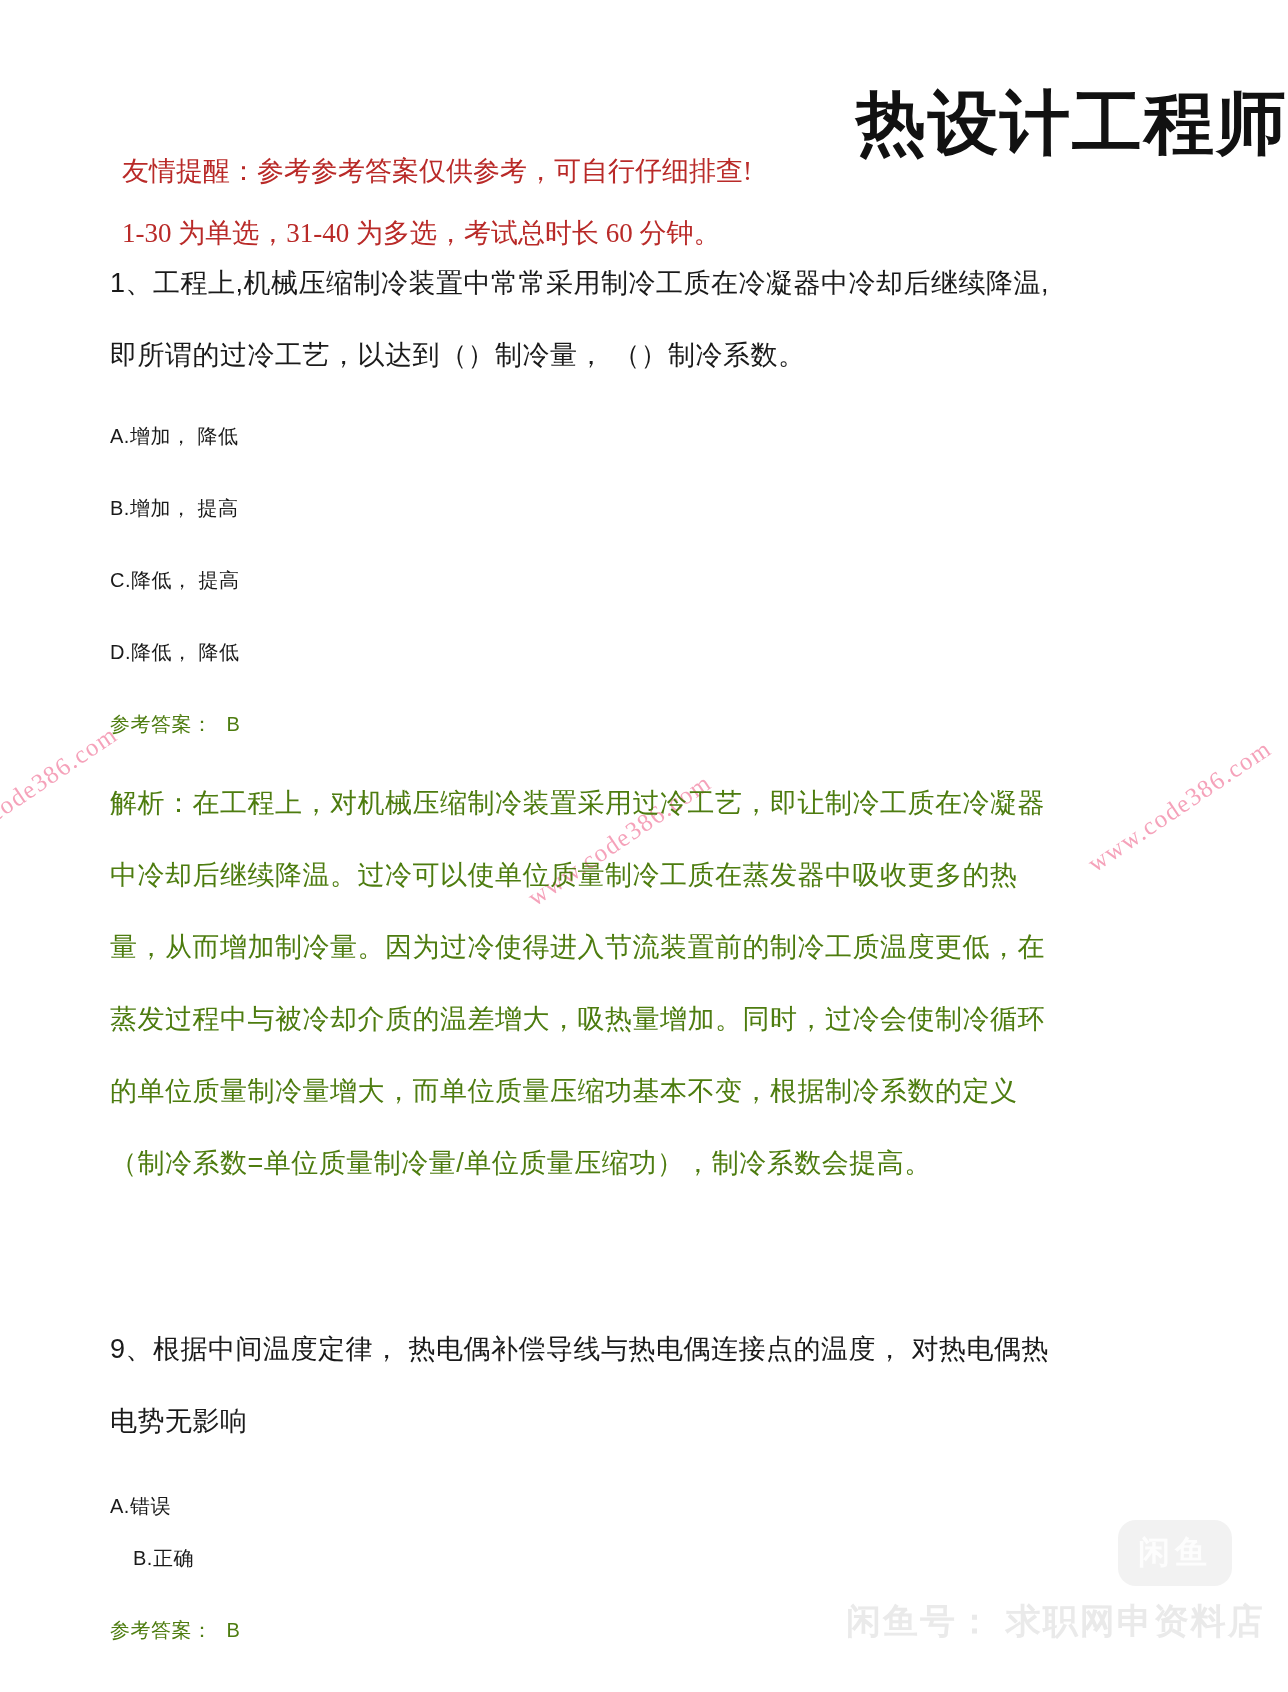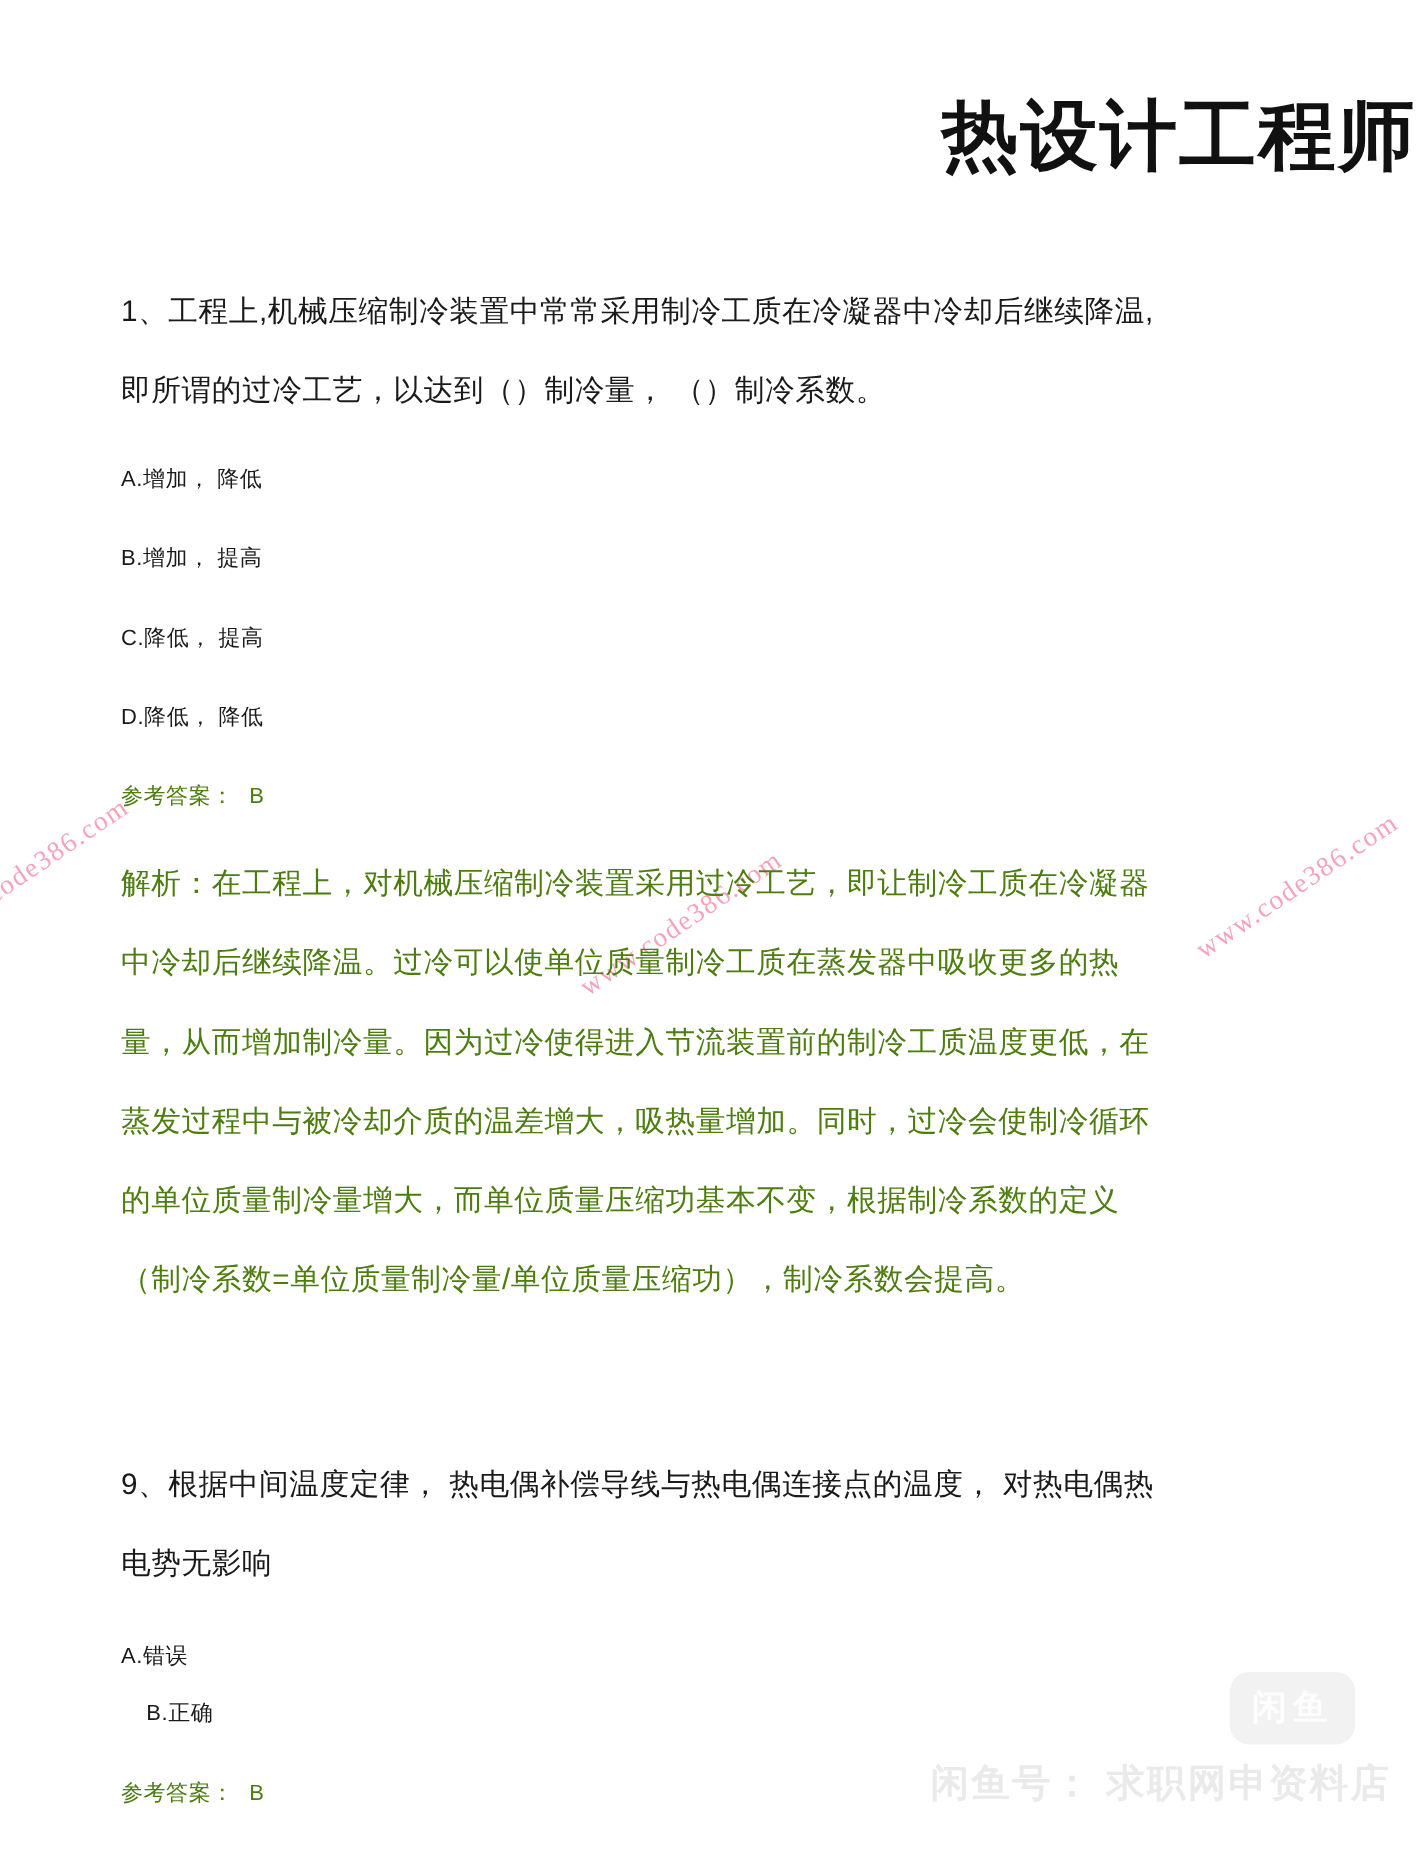--- a/index.html
+++ b/index.html
@@ -102,20 +102,22 @@
 <body>
 
 <div class="page">
 
   <span class="wm wm-left">www.code386.com</span>
   <span class="wm wm-middle">www.code386.com</span>
   <span class="wm wm-right">www.code386.com</span>
 
   <h1 class="doc-title">热设计工程师</h1>
 
+  <p class="notice notice-1">友情提醒：参考参考答案仅供参考，可自行仔细排查!</p>
+  <p class="notice notice-2">1-30 为单选，31-40 为多选，考试总时长 60 分钟。</p>
 
   <section>
     <p class="para q1-stem">1、工程上,机械压缩制冷装置中常常采用制冷工质在冷凝器中冷却后继续降温,即所谓的过冷工艺，以达到（）制冷量， （）制冷系数。</p>
     <p class="line q1-opt-a">A.增加， 降低</p>
     <p class="line q1-opt-b">B.增加， 提高</p>
     <p class="line q1-opt-c">C.降低， 提高</p>
     <p class="line q1-opt-d">D.降低， 降低</p>
     <p class="line q1-answer red">
       <span>参考答案：</span><span class="answer-value">B</span>
     </p>

